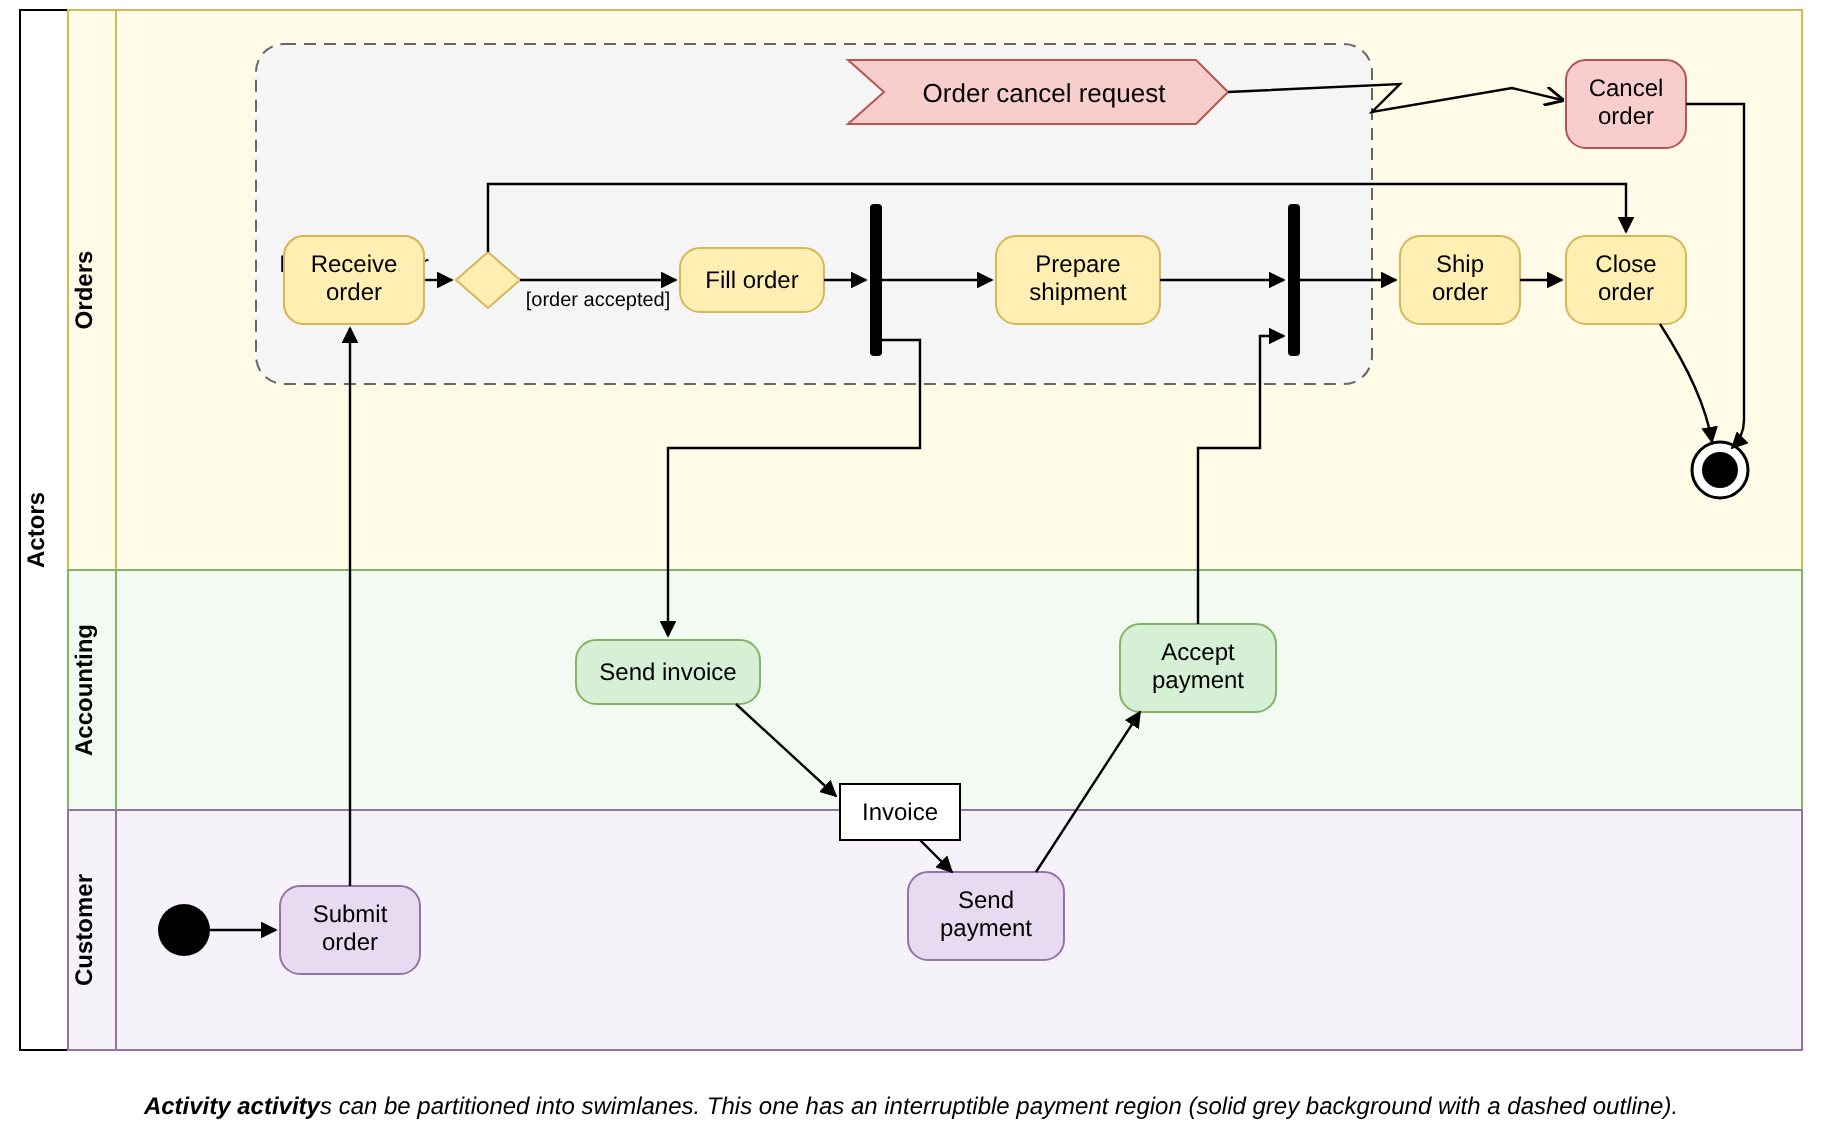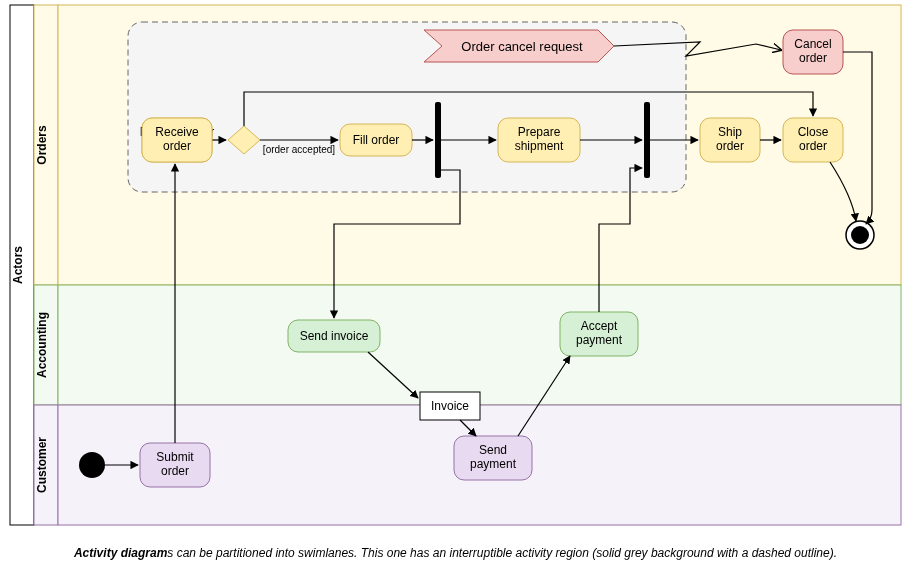--- a/index.html
+++ b/index.html
@@ -174,14 +174,14 @@
     <path d="M 518 436 L 570 356" marker-end="url(#arrow)"></path>
   </g>
 
   <rect x="142" y="118" width="70" height="44" rx="10" ry="10" fill="#FFEFB3" stroke="#D6B656"></rect>
   <text x="177" y="136" text-anchor="middle" font-size="12">Receive</text>
   <text x="177" y="150" text-anchor="middle" font-size="12">order</text>
   <text x="-1000" y="-1000">Receive order</text>
 </svg>
 
 <div class="caption">
-  <b><span>Activity diagram</span></b><span>s can be partitioned into swimlanes. This one has an interruptible activity region (solid grey background with a dashed outline).</span>
+  <b><span>Activity activity</span></b><span>s can be partitioned into swimlanes. This one has an interruptible payment region (solid grey background with a dashed outline).</span>
 </div>
 
 </body></html>

